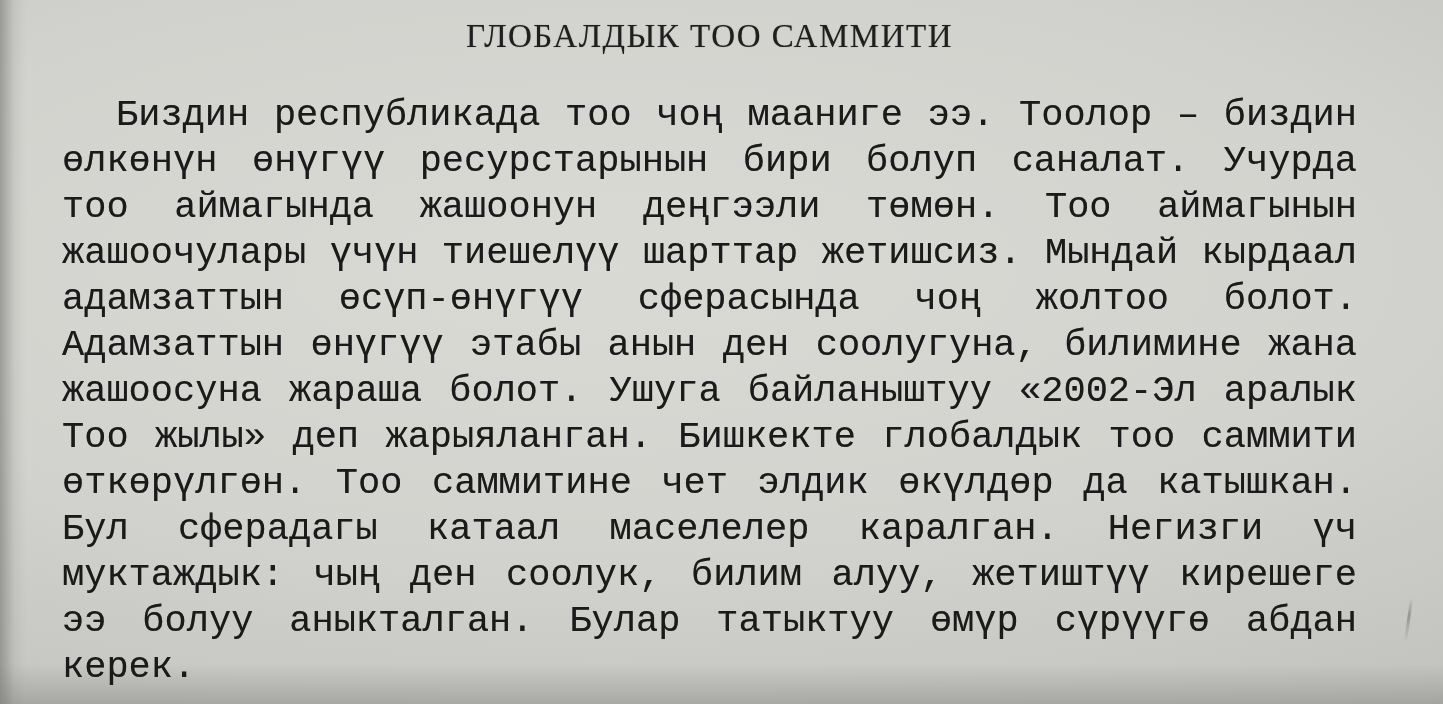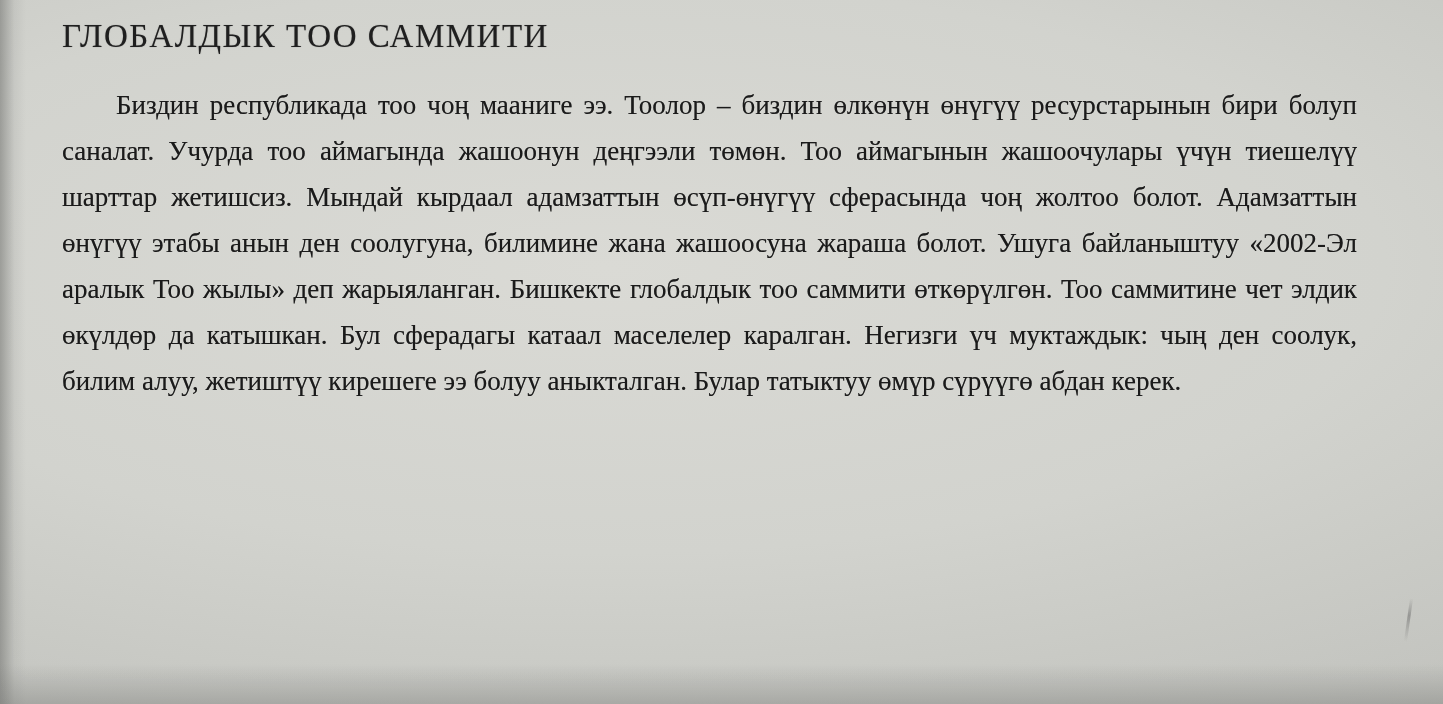--- a/index.html
+++ b/index.html
@@ -43,38 +43,38 @@
     pointer-events: none;
   }
 
   .content {
     position: relative;
     z-index: 2;
     padding: 18px 86px 0 62px;
   }
 
   #doc-title {
-    text-align: left;
+    text-align: center;
     font-size: 33px;
     letter-spacing: 1.5px;
     font-weight: 400;
     color: #1d1d1d;
     margin: 0 0 16px 0;
     font-family: "Liberation Serif", serif;
     text-shadow: 0 0 1px rgba(40,40,40,0.45);
   }
 
   #doc-body {
-    font-size: 27px;
+    font-size: 37px;
     line-height: 46px;
     text-align: justify;
     text-justify: inter-word;
     color: #181818;
     text-indent: 54px;
-    font-family: Liberation Serif, serif;
+    font-family: Liberation Mono, monospace;
     text-shadow: 0 0 0.6px rgba(30,30,30,0.5);
     hyphens: manual;
   }
 
   
   .edge-mark {
     position: absolute;
     right: 33px;
     bottom: 62px;
     width: 3px;

